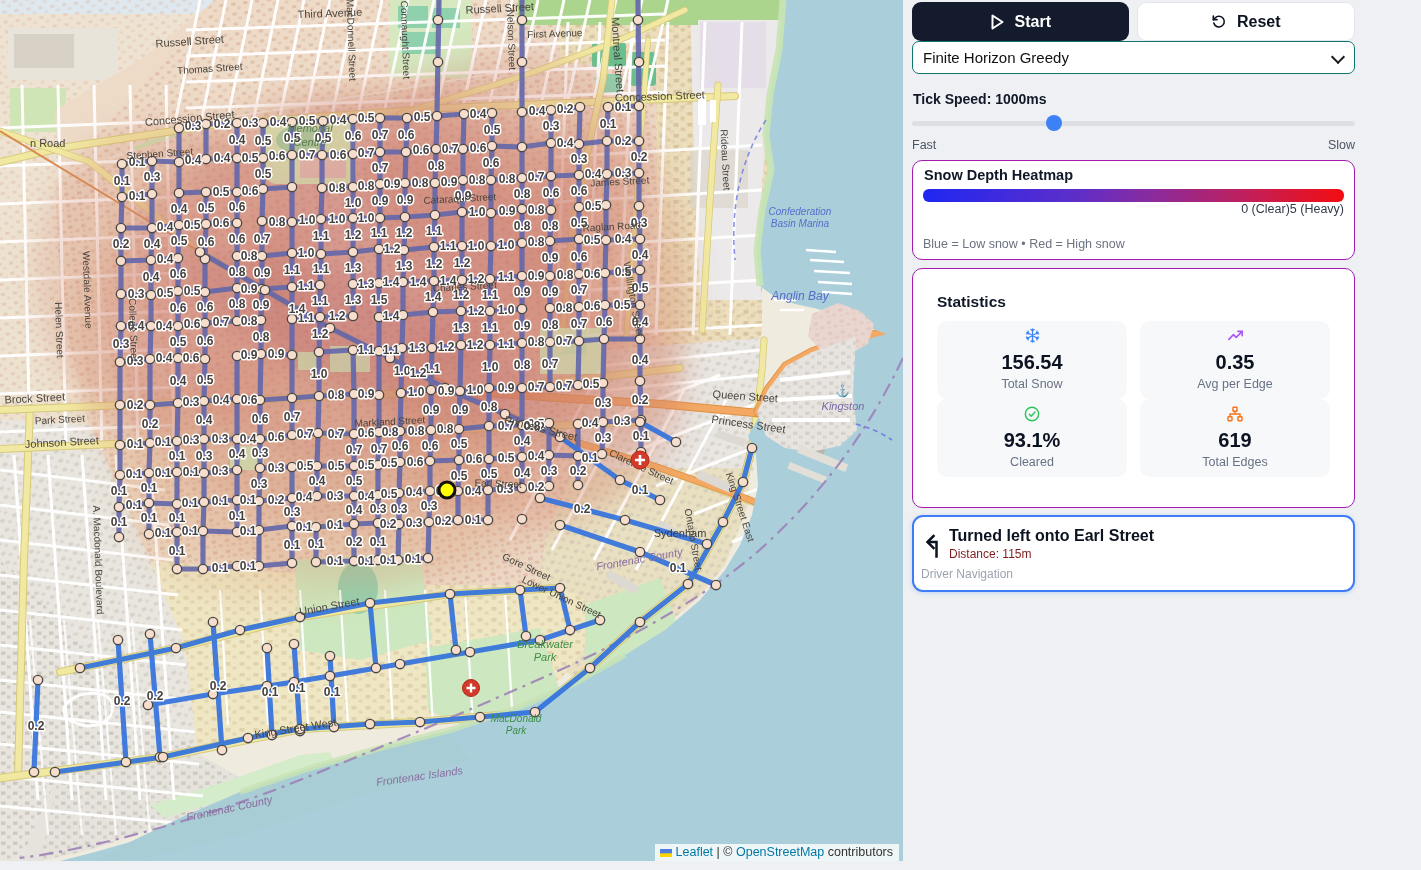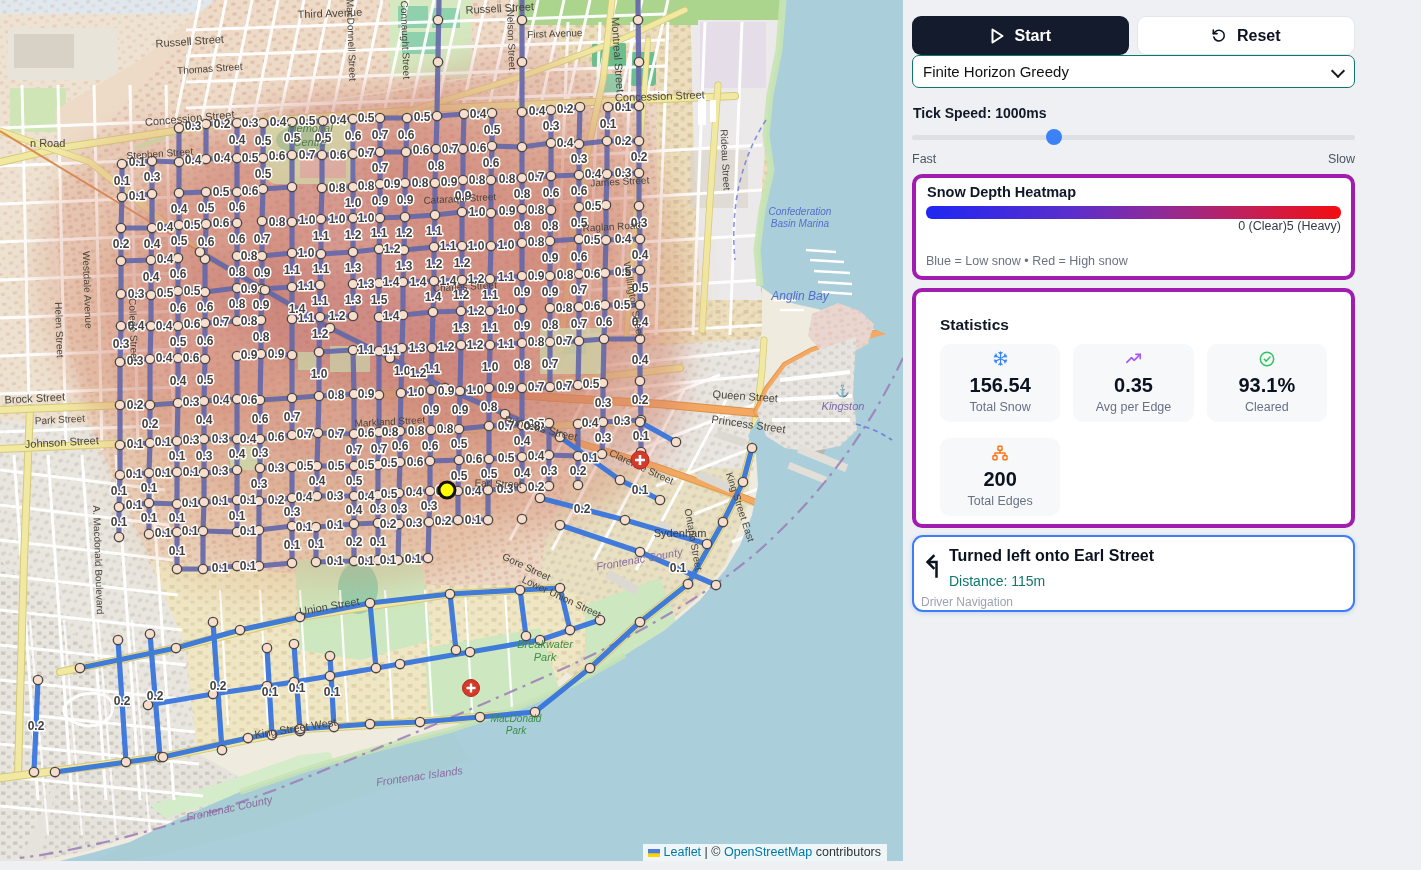--- a/index.html
+++ b/index.html
@@ -1,58 +1,58 @@
 <!DOCTYPE html>
 <html><head>
 <meta charset="utf-8">
 <style>
   * { margin:0; padding:0; box-sizing:border-box; }
   html,body { width:1421px; height:870px; overflow:hidden; background:#eef0f3;
     font-family:"Liberation Sans", sans-serif; }
   #map { position:absolute; left:0; top:0; width:903px; height:861px; overflow:hidden; background:#f1ece1; }
-  #attr { position:absolute; right:16px; bottom:0; background:rgba(255,255,255,0.8);
+  #attr { position:absolute; right:4px; bottom:0; background:rgba(255,255,255,0.8);
     font-size:12.5px; color:#333; padding:1px 6px 2px 5px; height:17px; line-height:15px; }
   #attr a { color:#0078A8; text-decoration:none; }
-  #panel { position:absolute; left:903px; top:0; width:518px; height:757px; padding:16px 66px 0 9px; }
+  #panel { position:absolute; left:903px; top:0; width:518px; height:757px; padding:2px 66px 0 9px; }
   .btnrow { display:flex; gap:8px; }
   .btn { flex:1; height:39px; border-radius:9px; font-size:16px; font-weight:bold;
     display:flex; align-items:center; justify-content:center; gap:10px; }
   .btn.start { background:#131b2c; color:#fff; }
   .btn.reset { background:#fff; color:#0b1220; border:1px solid #e3e6ea; }
   .lbl { font-size:14px; font-weight:bold; color:#111826; margin:16px 0 5px 1px; }
   select.sel { width:100%; height:33px; font-size:15px; color:#111; background:#fff;
     border:1px solid #0f766e; border-radius:7px; padding:0 10px;
     appearance:none; -webkit-appearance:none;
     font-family:"Liberation Sans", sans-serif; }
   .selwrap { position:relative; }
   .selwrap:after { content:""; position:absolute; right:12px; top:13px; width:8px; height:8px;
     border-left:2px solid #1a1a1a; border-bottom:2px solid #1a1a1a; transform:rotate(-45deg); margin-top:-2px; }
   .slider { position:relative; height:16px; margin-top:8px; }
   .track { position:absolute; left:0; right:0; top:6px; height:5px; background:#dcdfe4; border-radius:3px; }
   .thumb { position:absolute; left:134px; top:0px; width:16px; height:16px; border-radius:50%; background:#3c82f6; }
   .fastslow { display:flex; justify-content:space-between; font-size:12.5px; color:#4b5563; margin-top:7px; }
-  .card { background:#fff; border:4px solid #a21caf; border-radius:10px; }
+  .card { background:#fff; border:1px solid #a21caf; border-radius:10px; }
   .hm { margin-top:8px; padding:6px 10px 8px 10px; }
   .hm h3 { font-size:14.5px; font-weight:bold; color:#101828; margin:0 0 6px 1px; }
   .grad { height:13px; border-radius:6px;
     background:linear-gradient(90deg,#1f27f2 0%,#5b2ecb 35%,#8c2b9c 55%,#c41f57 78%,#f30d10 100%); }
   .gl { display:flex; justify-content:flex-end; font-size:12.5px; color:#333c48; margin-top:0; }
   .note { font-size:12.5px; color:#6b7280; margin-top:21px; }
   .stats { margin-top:8px; padding:24px 24px 23px 24px; height:240px; }
   .stats h3 { font-size:15.5px; font-weight:bold; color:#101828; margin:0 0 10px 0; }
-  .tiles { display:grid; grid-template-columns:1fr 1fr 1fr; gap:16px 13px; }
+  .tiles { display:grid; grid-template-columns:1fr 1fr; gap:0 13px; }
   .tile { background:#f7f8fa; border-radius:10px; height:78px; text-align:center; padding-top:7px; }
   .tile .ic { height:18px; }
   .tile .num { font-size:20px; font-weight:bold; color:#0b1220; margin-top:5px; }
   .tile .tl { font-size:12.5px; color:#687285; margin-top:3px; }
   .notif { margin-top:7px; border:2px solid #3f7df6; border-radius:11px; background:#fff;
     padding:10px 16px 10px 7px; position:relative; height:77px;
     box-shadow:0 1px 4px rgba(59,130,246,0.25); }
   .notif .tt { font-size:16px; font-weight:bold; color:#0b1220; margin-left:28px; }
-  .notif .dist { font-size:14px; color:#0f766e; margin-left:28px; margin-top:8px; }
+  .notif .dist { font-size:12px; color:#7f1d1d; margin-left:28px; margin-top:2px; }
   .notif .src { font-size:12px; color:#9ca3af; margin-top:6px; }
   .notif svg.turn { position:absolute; left:11px; top:17px; }
 </style>
 </head>
 <body>
 <div id="map">
 <svg id="mapsvg" width="903" height="861" viewBox="0 0 903 861" style="position:absolute;left:0;top:0">
 <defs>
 <filter id="blurHeat" x="-30%" y="-30%" width="160%" height="160%">
           <feGaussianBlur stdDeviation="13"></feGaussianBlur>
@@ -1565,21 +1565,21 @@
         <div class="num">93.1%</div>
           <div class="tl">Cleared</div>
         </div>
       <div class="tile">
           <div class="ic"><svg width="16" height="16" viewBox="0 0 24 24" fill="none" stroke="#f97316" stroke-width="2.2" stroke-linejoin="round">
               <rect x="9" y="2" width="6" height="6" rx="1"></rect>
               <rect x="1.5" y="16" width="6" height="6" rx="1"></rect>
               <rect x="16.5" y="16" width="6" height="6" rx="1"></rect>
               <path d="M12 8 v4 M12 12 H4.5 v4 M12 12 h7.5 v4"></path>
             </svg></div>
-        <div class="num">200</div>
+        <div class="num">619</div>
           <div class="tl">Total Edges</div>
         </div>
     </div>
   </div>
   <div class="notif">
     <svg class="turn" width="15" height="24" viewBox="0 0 15 24" fill="none" stroke="#0b1220" stroke-width="2.5" stroke-linecap="square" stroke-linejoin="miter">
         <path d="M8.5 2 L2.5 8 L8.5 14"></path>
         <path d="M3.5 8 H11.5 V22.5"></path>
       </svg>
     <div class="tt">Turned left onto Earl Street</div>

